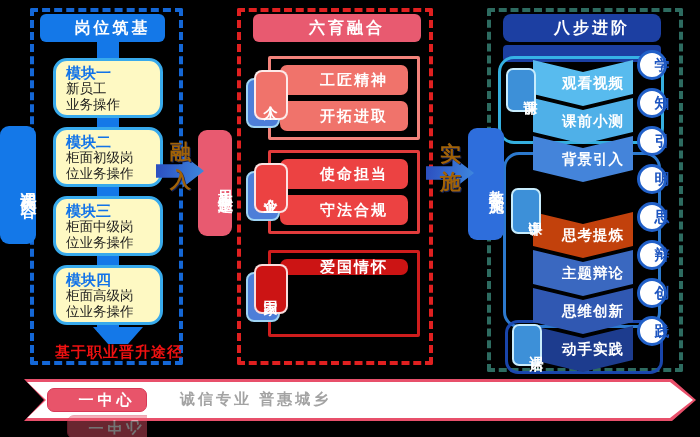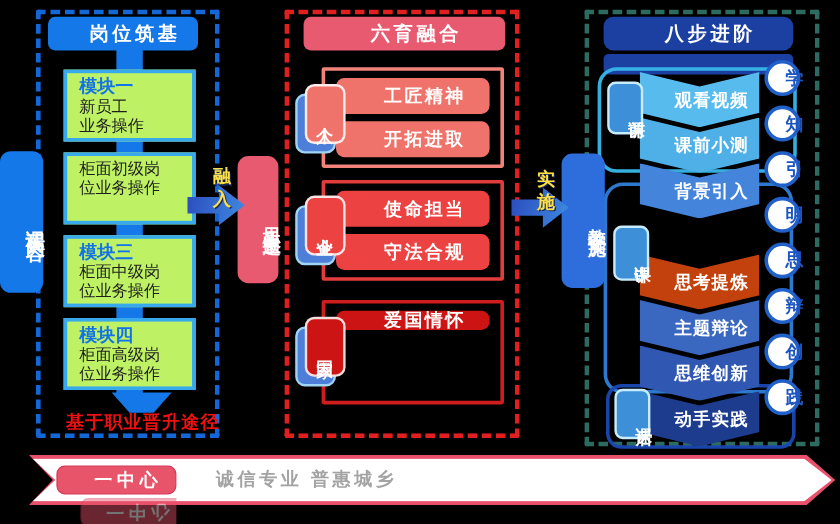--- a/index.html
+++ b/index.html
@@ -5,32 +5,32 @@
   html,body{margin:0;padding:0;background:#000;}
   *{box-sizing:border-box;font-family:"Liberation Sans",sans-serif;}
   #canvas{position:relative;width:700px;height:437px;background:#000;overflow:hidden;}
   .abs{position:absolute;padding-left:20px;}
   .dashed-box{border:4px dashed;border-radius:2px;}
   .hdr{display:flex;align-items:center;justify-content:center;color:#fff;font-weight:bold;
        font-size:16px;letter-spacing:3px;border-radius:6px;z-index:4;}
   .vlabel{display:flex;align-items:center;justify-content:center;color:#fff;font-weight:bold;
        writing-mode:vertical-rl;text-orientation:upright;letter-spacing:3px;border-radius:9px;z-index:6;}
   
-  .module{background:#bef264;border:3px solid #38aaec;border-radius:0;padding:3px 8px 2px 10px;z-index:3;}
+  .module{background:#fef9c3;border:3px solid #38aaec;border-radius:14px;padding:3px 8px 2px 10px;z-index:3;}
   .module .mtitle{color:#1273e8;font-weight:bold;font-size:15px;line-height:17px;}
   .module .mline{color:#1c1c1c;font-size:13.5px;line-height:16px;}
   .strip{background:#1478e8;z-index:1;}
   .tri-down{width:0;height:0;border-left:15px solid transparent;border-right:15px solid transparent;
        border-top:17px solid #1478e8;z-index:2;}
   .footnote{color:#ee1111;font-weight:bold;font-size:15px;letter-spacing:1px;z-index:4;text-align:center;}
   
   .flow-arrow{clip-path:polygon(0 32%,55% 32%,55% 6%,100% 50%,55% 94%,55% 68%,0 68%);
        background:linear-gradient(100deg,#2b4cbe,#3f8ae0);z-index:8;}
-  .arrow-label{color:#fde047;font-weight:bold;font-size:15px;letter-spacing:2px;z-index:9;
-       text-shadow:1px 1px 0 #13235e;text-align:center;}
+  .arrow-label{color:#a16207;font-weight:bold;font-size:21px;letter-spacing:2px;z-index:9;
+       text-shadow:1px 1px 0 #13235e;text-align:left;}
   
   .group-rect{border:3px solid;border-radius:2px;z-index:2;}
   .theme-item{display:flex;align-items:center;justify-content:center;color:#fff;font-weight:bold;
        font-size:15px;letter-spacing:2px;border-radius:7px;z-index:3;}
   .cat{z-index:5;}
   .cat .back{position:absolute;left:0;top:8px;width:34px;height:50px;background:#4d7ed8;
        border:2px solid #9fd4f4;border-radius:8px;}
   .cat .front{position:absolute;left:8px;top:0;width:34px;height:50px;border:2px solid rgba(255,255,255,.85);
        border-radius:8px;display:flex;align-items:center;justify-content:center;color:#fff;font-weight:bold;
        font-size:14px;writing-mode:vertical-rl;text-orientation:upright;}
@@ -66,20 +66,21 @@
   <div class="abs dashed-box" style="left: 30px; top: 8px; width: 153px; height: 357px; border-color: rgb(20, 103, 214);"></div>
   <div class="abs hdr" style="left: 40px; top: 14px; width: 125px; height: 28px; background-color: rgb(20, 120, 232);">岗位筑基</div>
   <div class="abs strip" style="left:97px;top:40px;width:22px;height:292px;"></div>
 
   <div class="abs module" style="left:53px;top:58px;width:110px;height:60px;">
     <div class="mtitle">模块一</div>
     <div class="mline">新员工</div>
     <div class="mline">业务操作</div>
   </div>
   <div class="abs module" style="left:53px;top:127px;width:110px;height:60px;">
+    <div class="mtitle">模块二</div>
     <div class="mline">柜面初级岗</div>
     <div class="mline">位业务操作</div>
   </div>
   <div class="abs module" style="left:53px;top:196px;width:110px;height:60px;">
     <div class="mtitle">模块三</div>
     <div class="mline">柜面中级岗</div>
     <div class="mline">位业务操作</div>
   </div>
   <div class="abs module" style="left:53px;top:265px;width:110px;height:60px;">
     <div class="mtitle">模块四</div>

